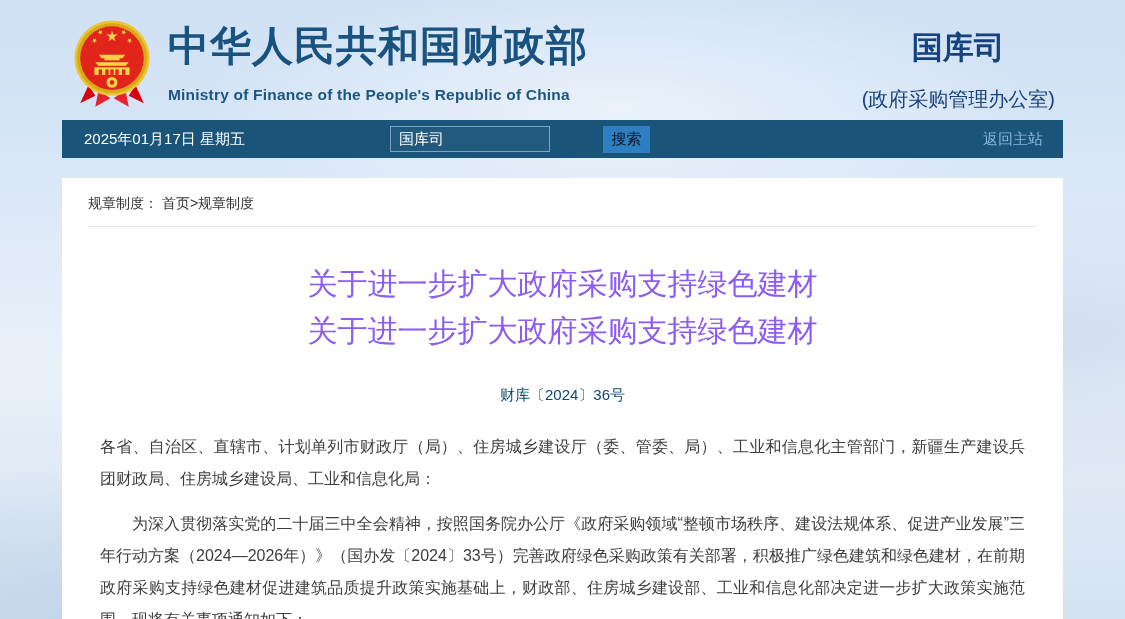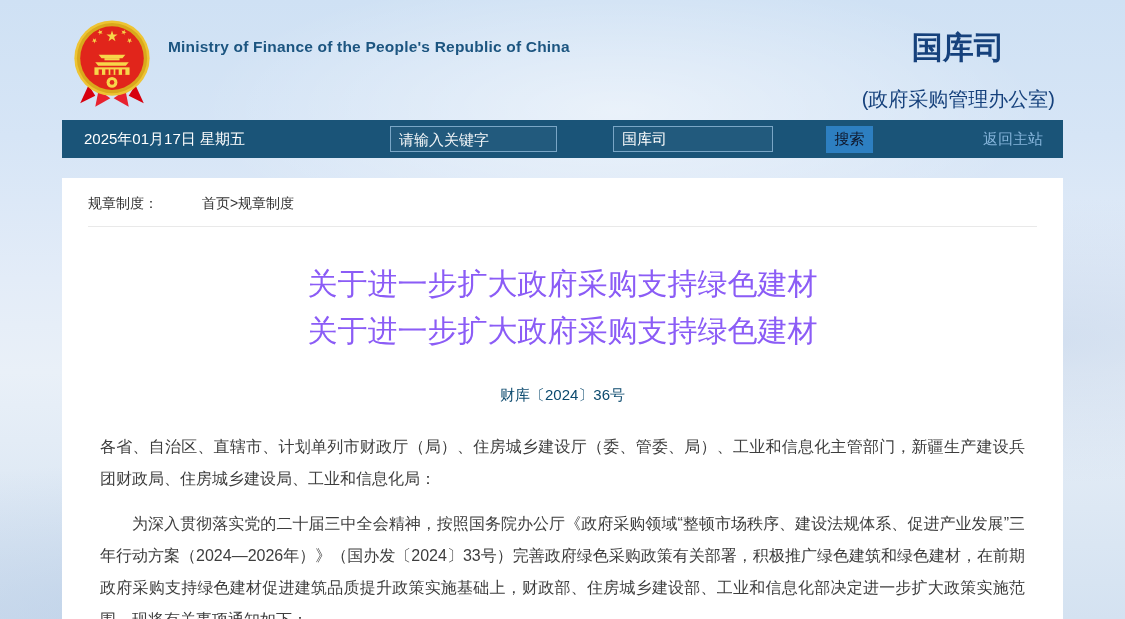--- a/index.html
+++ b/index.html
@@ -45,21 +45,21 @@
   .search-btn {
     height: 27px; width: 47px; margin-left: 9px; border: none;
     background: #2d7fc1; color: #0f172a; font-size: 15px; cursor: pointer;
     font-family: inherit;
   }
   .home-link { margin-left: auto; margin-right: 20px; font-size: 15px; color: #86b5db; text-decoration: none; cursor: pointer; }
 
   
   .panel { background: #ffffff; margin-top: 20px; min-height: 441px; padding-bottom: 40px; }
   .breadcrumb { padding: 17px 26px 13px; font-size: 14px; color: #333; }
-  .breadcrumb a { color: #333; text-decoration: none; cursor: pointer; margin-left: 40px; }
+  .breadcrumb a { color: #333; text-decoration: none; cursor: pointer; }
   .divider { margin: 0 26px; border-bottom: 1px solid #e9e9e9; }
   .doc-title {
     margin-top: 33px; text-align: center; font-size: 30px; font-weight: normal;
     color: #8b5cf6; line-height: 47px;
   }
   .doc-number { margin-top: 32px; text-align: center; font-size: 15px; color: #0c4a6e; }
   .doc-body { padding: 26px 38px 0; font-size: 16px; color: #3d3d3d; line-height: 32px; text-align: justify; }
   .doc-body p { margin-bottom: 13px; }
   .doc-body p.indent { text-indent: 2em; }
 </style>
@@ -97,32 +97,32 @@
       <rect x="42" y="61.5" width="4" height="6.5" fill="#e1251b"></rect>
       <rect x="48" y="61.5" width="4" height="6.5" fill="#e1251b"></rect>
       <rect x="54" y="61.5" width="4" height="6.5" fill="#e1251b"></rect>
       <rect x="62" y="61.5" width="4" height="6.5" fill="#e1251b"></rect>
 
       <circle cx="50" cy="77" r="6.5" fill="#f7d64a"></circle>
       <circle cx="50" cy="77" r="2.8" fill="#e1251b"></circle>
     </svg>
 
     <div class="brand">
+      <div class="brand-cn">中华人民共和国财政部</div>
       <div class="brand-en">Ministry of Finance of the People's Republic of China</div>
     </div>
 
     <div class="dept">
       <div class="dept-cn">国库司</div>
       <div class="dept-sub">(政府采购管理办公室)</div>
     </div>
   </div>
 
   <div class="navbar">
     <div class="nav-date">2025年01月17日  星期五</div>
-    <input id="kw-input" class="nav-input" type="text" placeholder="请输入关键字" style="">
     <input id="cat-input" class="nav-input" type="text" value="国库司" style="">
     <button class="search-btn">搜索</button>
     <a class="home-link">返回主站</a>
   </div>
 
   <div class="panel">
 
     <div class="breadcrumb"><span>规章制度：</span> <a>首页</a><span>&gt;</span><span>规章制度</span></div>
 
     <div class="divider"></div>

